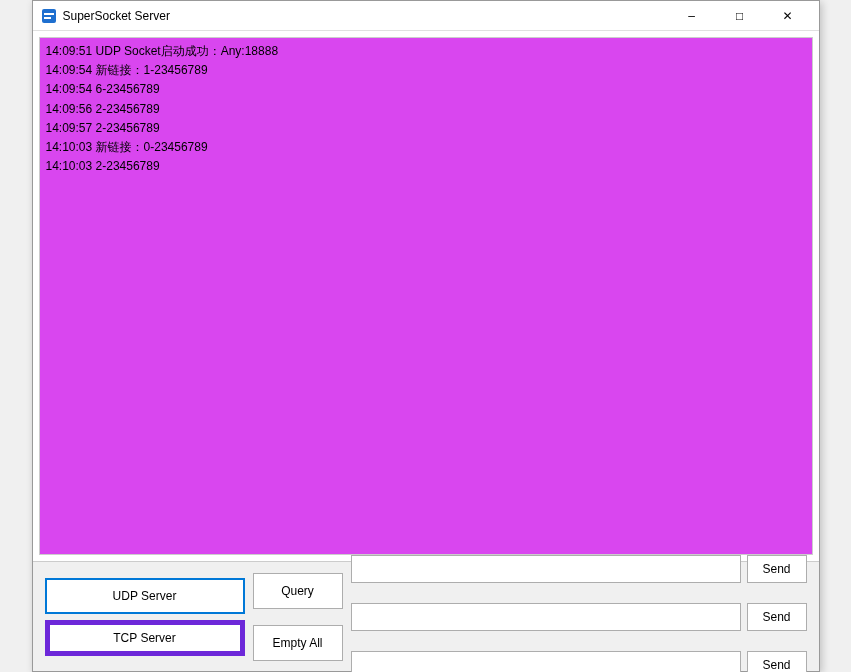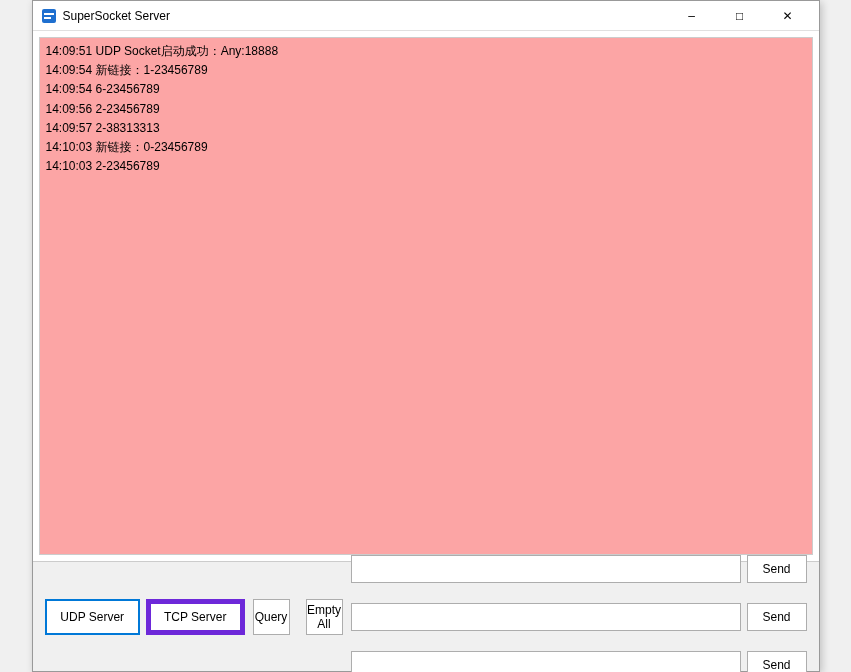--- a/index.html
+++ b/index.html
@@ -67,21 +67,21 @@
       cursor: pointer;
       display: flex;
       align-items: center;
       justify-content: center;
       font-size: 12px;
       color: #000;
     }
 
     .log-area {
       flex: 1;
-      background: #fca5a5;
+      background: #d946ef;
       border: 1px solid #ccc;
       margin: 6px;
       overflow-y: auto;
       padding: 4px 6px;
       font-size: 12px;
       line-height: 1.6;
       color: #000;
       font-family: 'Segoe UI', sans-serif;
     }
 
@@ -104,21 +104,21 @@
       border-top: 1px solid #ccc;
       display: flex;
       align-items: center;
       padding: 8px 12px;
       gap: 8px;
       flex-shrink: 0;
     }
 
     .left-buttons {
       display: flex;
-      flex-direction: row;
+      flex-direction: column;
       gap: 6px;
       width: 200px;
     }
 
     .main-btn {
       height: 36px;
       background: #ffffff;
       border: 5px solid #6d28d9;
       cursor: pointer;
       font-size: 12px;
@@ -126,21 +126,21 @@
       width: 100%;
     }
 
     .main-btn.active {
       border: 2px solid #0078d7;
       background: #ffffff;
     }
 
     .middle-buttons {
       display: flex;
-      flex-direction: row;
+      flex-direction: column;
       gap: 16px;
       width: 90px;
     }
 
     .mid-btn {
       height: 36px;
       background: #ffffff;
       border: 1px solid #adadad;
       cursor: pointer;
       font-size: 12px;
@@ -204,21 +204,21 @@
       <button class="title-btn">□</button>
       <button class="title-btn close">✕</button>
     </div>
   </div>
 
   <div class="log-area" id="log-container">
   <div class="log-line">14:09:51 UDP Socket启动成功：Any:18888</div>
       <div class="log-line">14:09:54 新链接：1-23456789</div>
       <div class="log-line">14:09:54 6-23456789</div>
       <div class="log-line">14:09:56 2-23456789</div>
-      <div class="log-line">14:09:57 2-38313313</div>
+      <div class="log-line">14:09:57 2-23456789</div>
       <div class="log-line">14:10:03 新链接：0-23456789</div>
       <div class="log-line">14:10:03 2-23456789</div>
     </div>
 
   <div class="bottom-bar">
 
     <div class="left-buttons">
       <button class="main-btn active">UDP Server</button>
       <button class="main-btn">TCP Server</button>
     </div>

